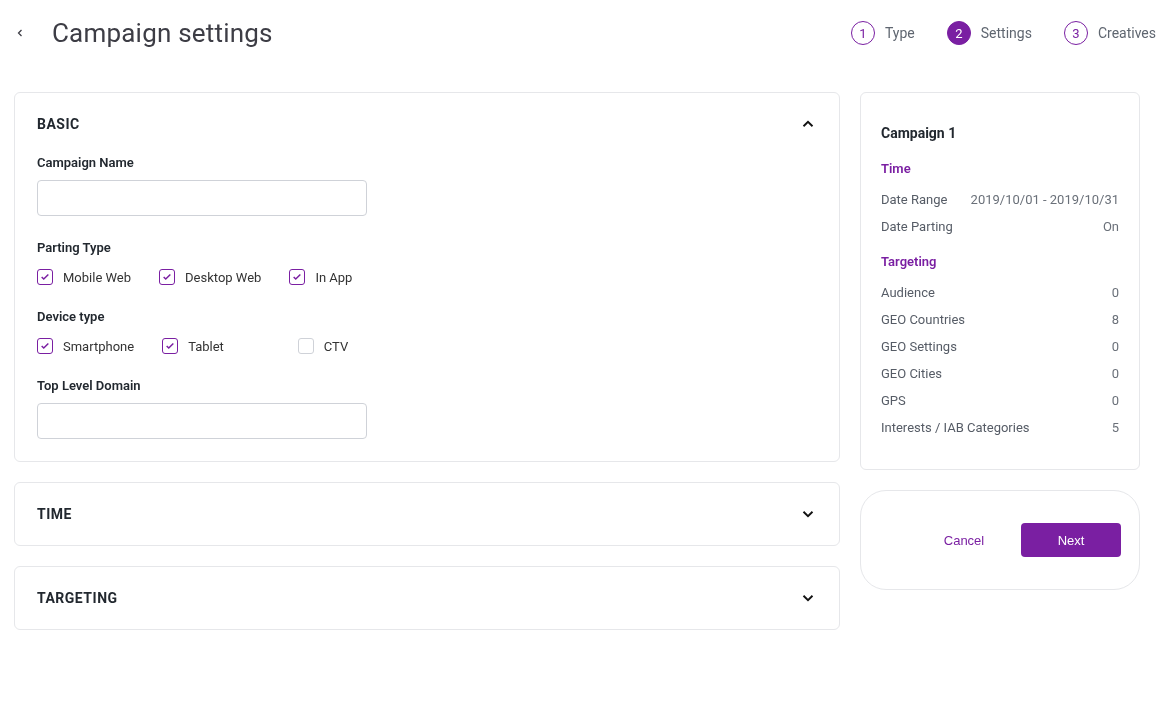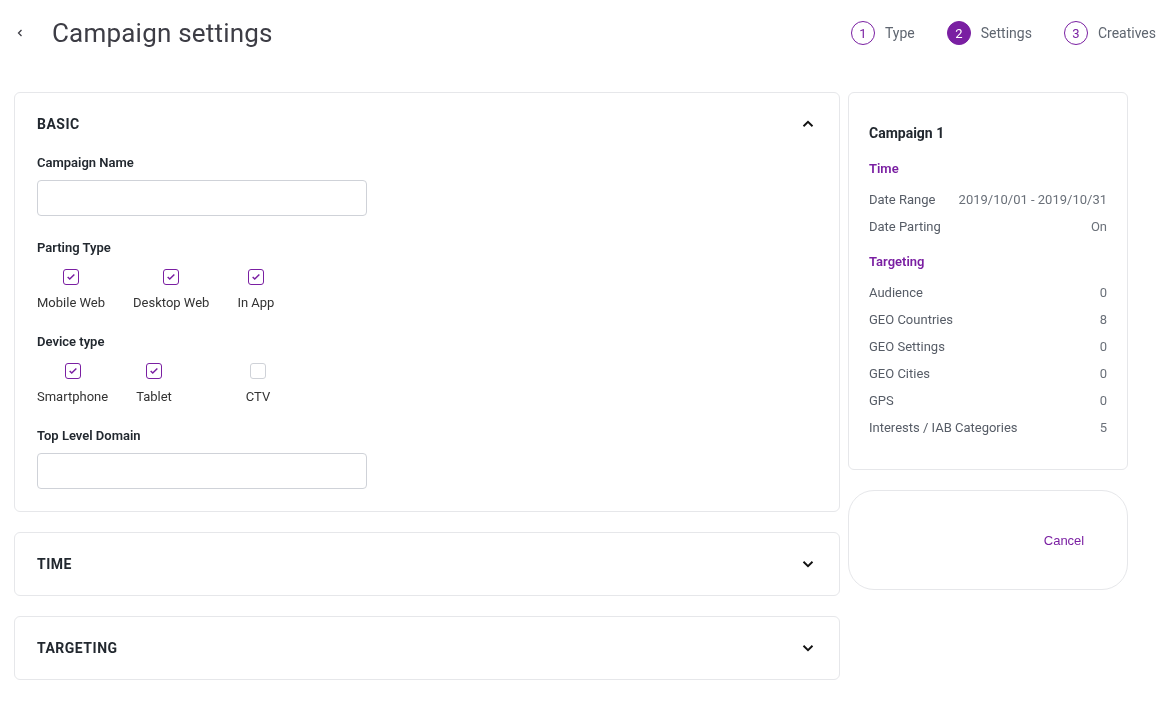--- a/index.html
+++ b/index.html
@@ -8,35 +8,35 @@
   .header { display: flex; align-items: center; justify-content: space-between; margin-bottom: 44px; }
   .title-wrap { display: flex; align-items: center; gap: 14px; }
   .back-chevron { width: 12px; height: 12px; cursor: pointer; }
   .back-chevron svg { display: block; }
   .page-title { font-size: 26px; font-weight: 400; color: #3d3d45; letter-spacing: .2px; margin-left: 12px; }
   .steps { display: flex; align-items: center; gap: 32px; }
   .step { display: flex; align-items: center; gap: 10px; cursor: pointer; }
   .step-circle { width: 24px; height: 24px; border-radius: 50%; border: 1.5px solid #7a1fa2; display: flex; align-items: center; justify-content: center; font-size: 13px; color: #7a1fa2; background: #fff; }
   .step.active .step-circle { background: #7a1fa2; color: #fff; border-color: #7a1fa2; }
   .step-label { font-size: 14px; color: #5f6670; }
-  .body { display: flex; gap: 8px; align-items: flex-start; }
+  .body { display: flex; gap: 20px; align-items: flex-start; }
   .main { flex: 0 0 826px; display: flex; flex-direction: column; gap: 20px; }
   .side { flex: 0 0 280px; display: flex; flex-direction: column; gap: 20px; }
   .card { border: 1px solid #e6e7ea; border-radius: 6px; background: #fff; }
   .section-header { display: flex; align-items: center; justify-content: space-between; padding: 22px 22px; cursor: pointer; }
   .section-title { font-size: 14px; font-weight: 700; letter-spacing: .5px; color: #22282f; }
   .chevron { width: 18px; height: 18px; }
   .section-body { padding: 0 22px 22px 22px; }
   .field-label { font-size: 13px; color: #22282f; font-weight: 600; margin-bottom: 10px; }
   .input { width: 330px; height: 36px; border: 1px solid #cfd2d8; border-radius: 4px; padding: 0 10px; font-size: 14px; outline: none; }
   .group { margin-top: 24px; }
   .group:first-child { margin-top: 0; }
   .group-label { font-size: 13px; font-weight: 600; color: #22282f; margin-bottom: 14px; }
   .check-row { display: flex; align-items: center; gap: 28px; }
-  .check-item { display: flex; align-items: center; gap: 10px; cursor: pointer; flex-direction: column; }
+  .check-item { display: flex; align-items: center; gap: 10px; cursor: pointer; }
   .cbox { width: 16px; height: 16px; border: 1.5px solid #7a1fa2; border-radius: 3px; display: flex; align-items: center; justify-content: center; background: #fff; flex-shrink:0; }
   .cbox.unchecked { border-color: #cfd2d8; }
   .cbox svg { display: block; }
   .check-label { font-size: 13px; color: #333; }
   .summary { padding: 32px 20px 28px 20px; }
   .summary-title { font-size: 14px; font-weight: 700; color: #22282f; margin-bottom: 20px; }
   .summary-section-h { font-size: 13px; font-weight: 600; color: #7a1fa2; margin-bottom: 10px; margin-top: 14px; }
   .summary-section-h:first-of-type { margin-top: 0; }
   .srow { display: flex; justify-content: space-between; align-items: flex-start; font-size: 13px; color: #565c66; padding: 6px 0; gap: 10px; }
   .srow .k { color: #565c66; }
@@ -212,16 +212,17 @@
           <span class="v">0</span>
         </div>
         <div class="srow">
           <span class="k">Interests / IAB Categories</span>
           <span class="v">5</span>
         </div>
       </div>
 
       <div class="card actions">
         <button class="btn btn-cancel">Cancel</button>
+        <button class="btn btn-next">Next</button>
       </div>
     </div>
   </div>
 </div>
 
 </body></html>

